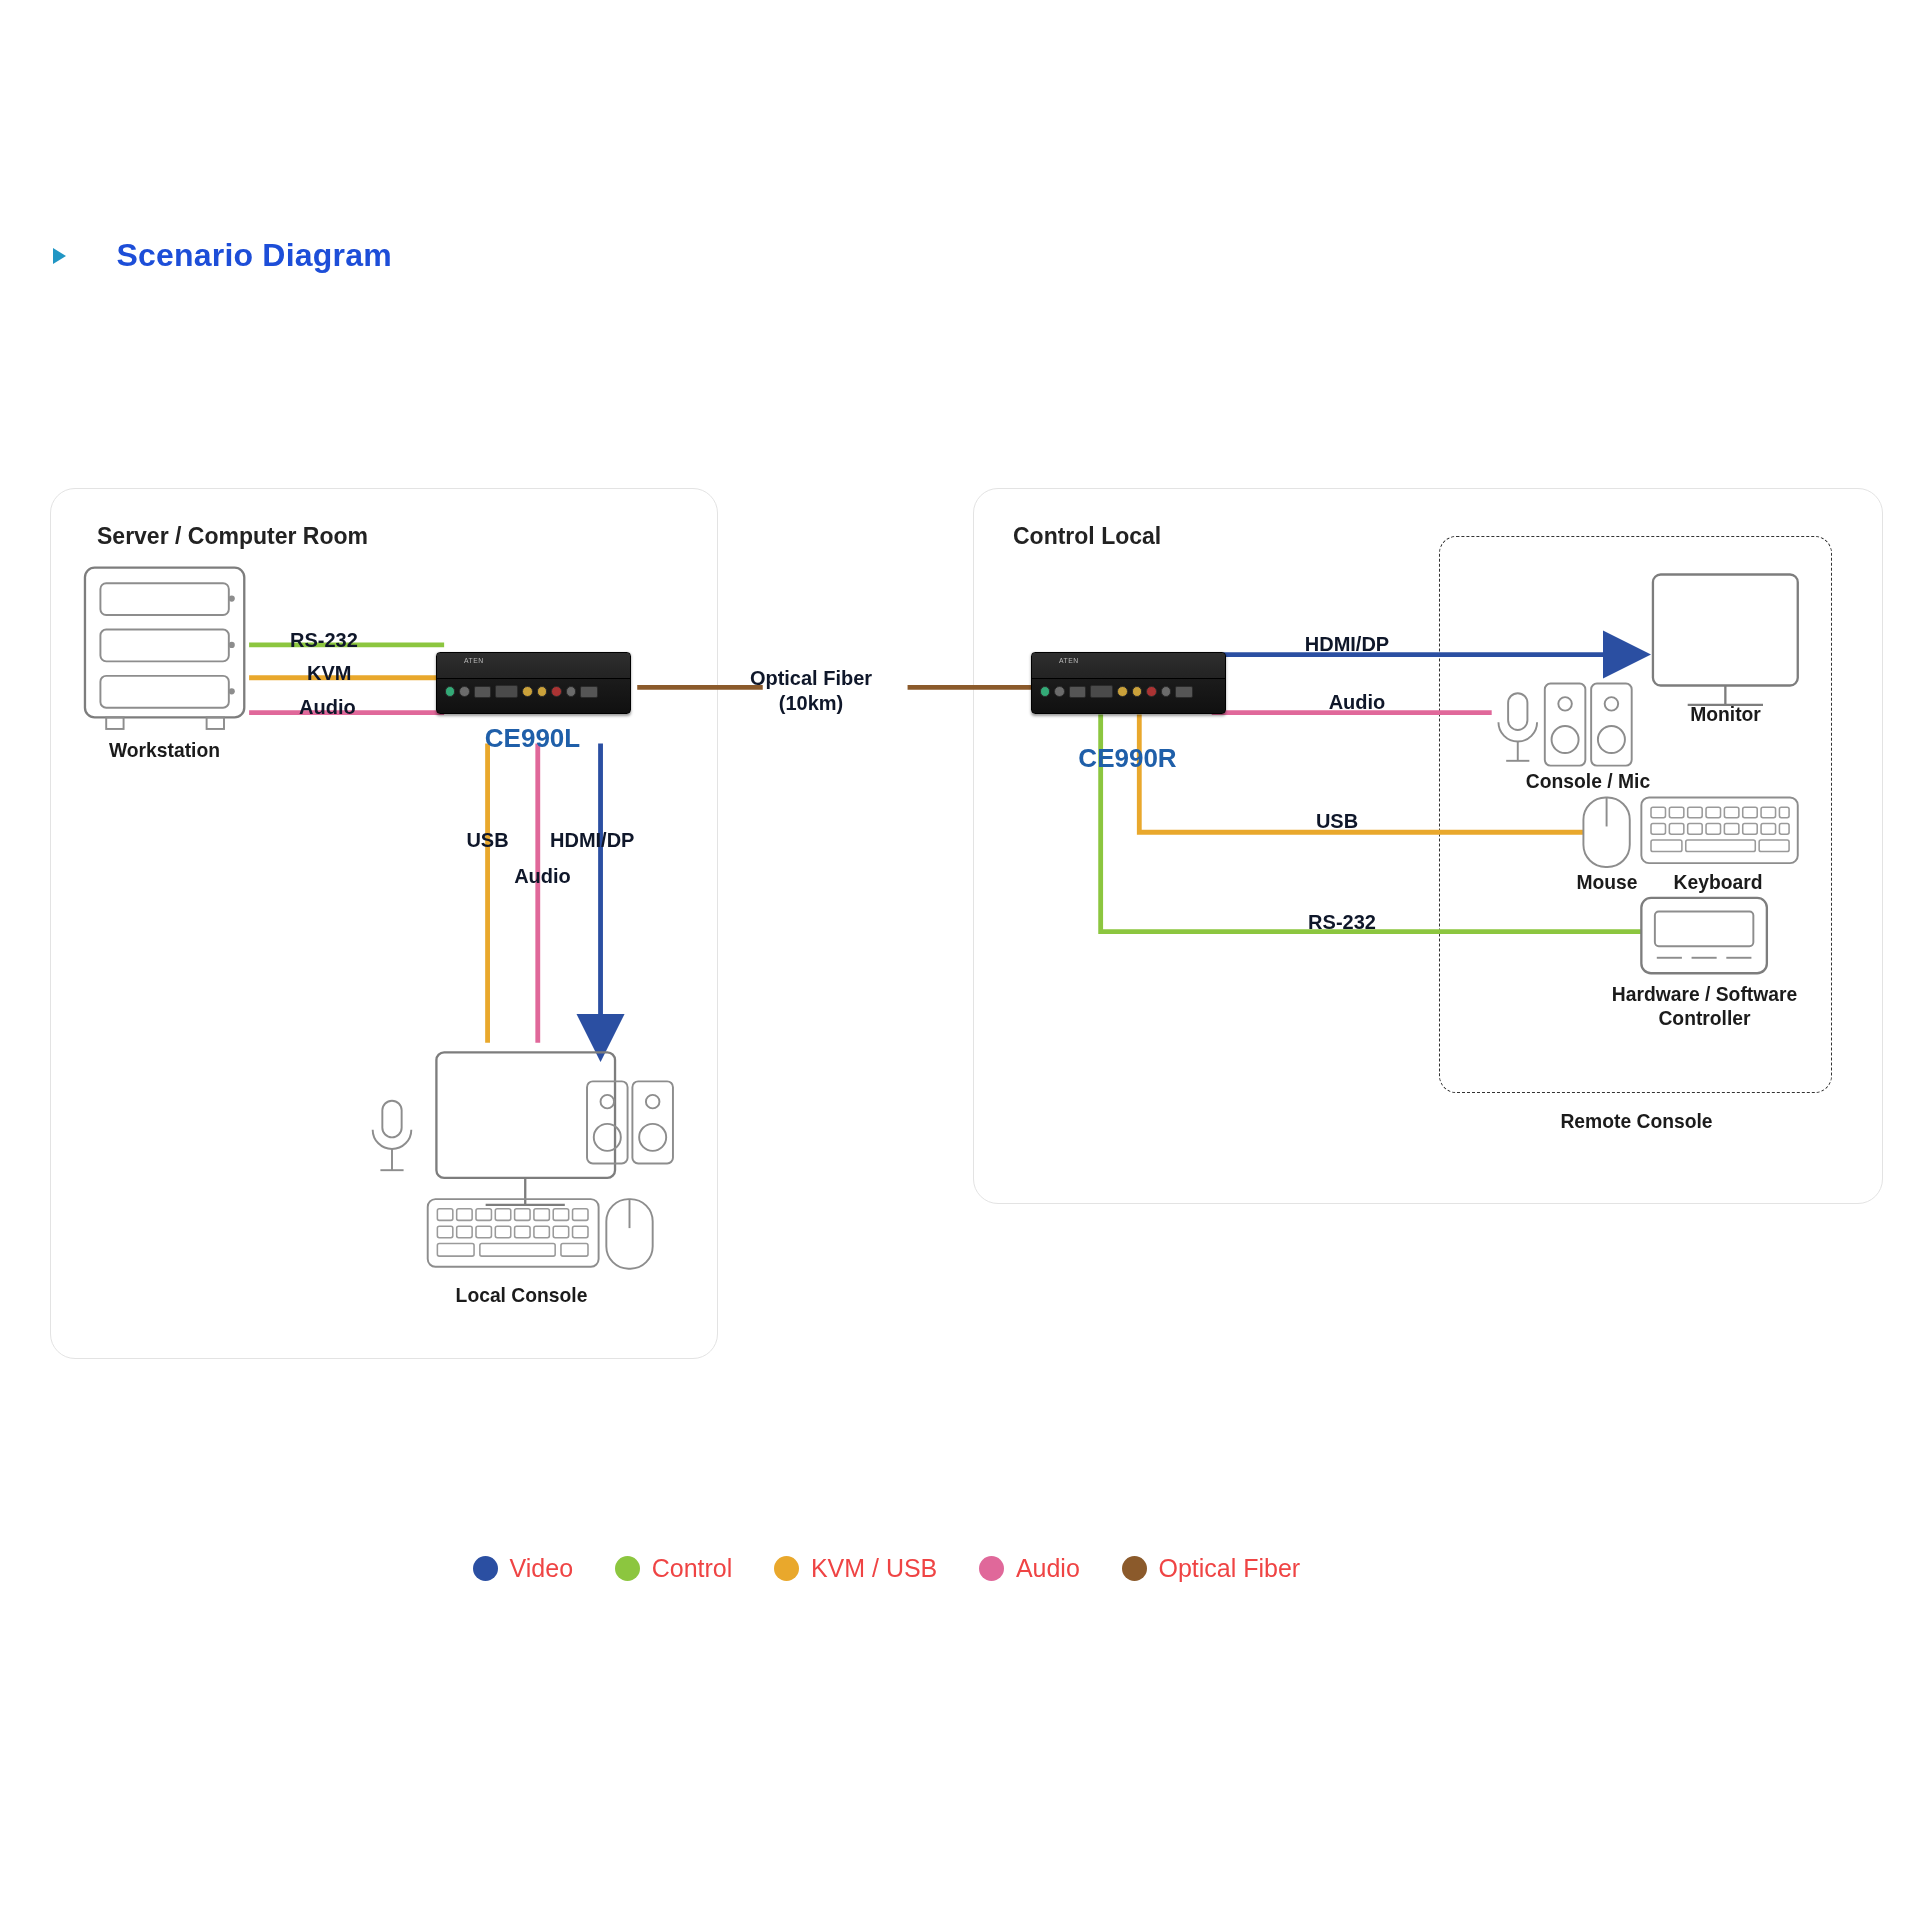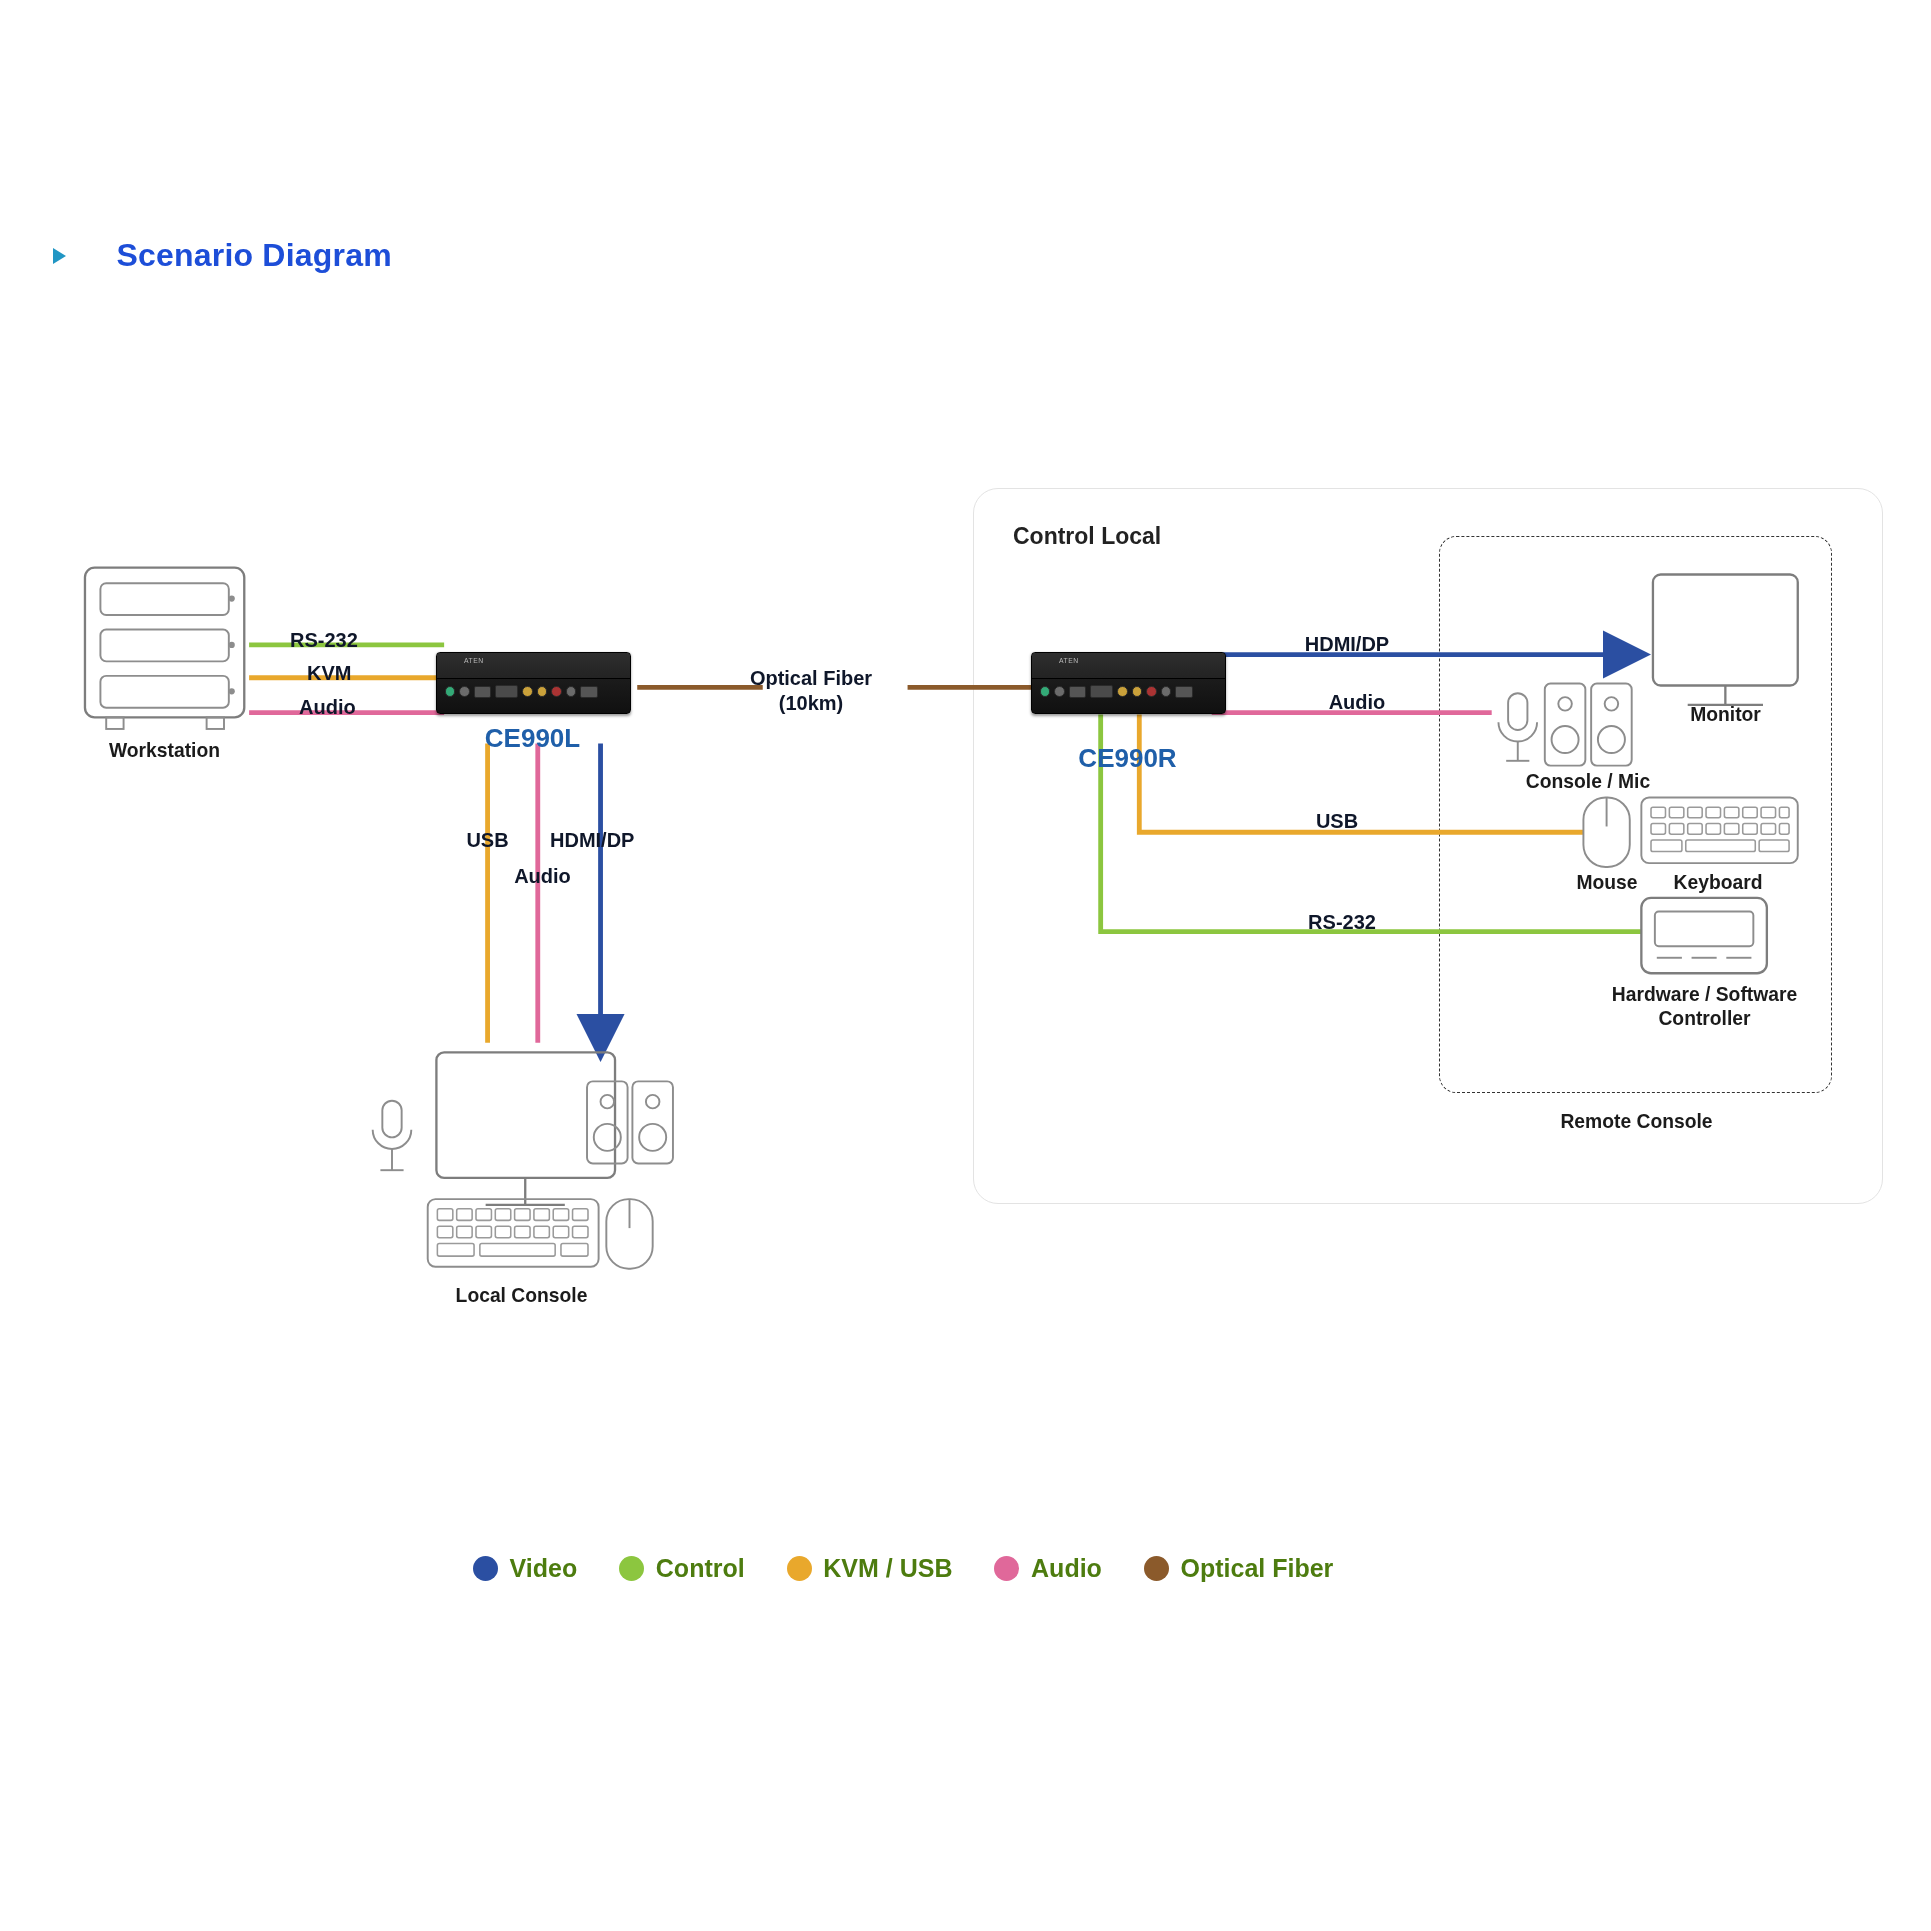--- a/index.html
+++ b/index.html
@@ -141,41 +141,44 @@
   #legend {
     position: absolute;
     left: 473px;
     top: 1554px;
     display: flex;
     align-items: center;
     gap: 42px;
   }
   .legend-item { display: flex; align-items: center; gap: 11.6px; }
   .legend-dot { width: 25px; height: 25px; border-radius: 50%; }
-  .legend-text { font-size: 25px; font-weight: bold; color: #4d7c0f; }
+  .legend-text { font-size: 25px; font-weight: normal; color: #ef4444; }
 
   svg.overlay {
     position: absolute;
     left: 0; top: 0;
     width: 1931px; height: 1931px;
     pointer-events: none;
   }
   .outline { fill: none; stroke: #7d7d7d; stroke-width: 2.4; }
   .outline-thin { fill: none; stroke: #8d8d8d; stroke-width: 2; }
 </style>
 </head>
 <body>
 
 <div id="stage">
 
   <div class="heading">
     <span class="tri"></span>
     <span class="htext">Scenario Diagram</span>
   </div>
 
+  <div class="room" id="room-left">
+    <div class="room-title">Server / Computer Room</div>
+  </div>
 
   <div class="room" id="room-right">
     <div class="room-title">Control Local</div>
   </div>
 
   <div class="dashed-box" style="left:1439px; top:536px; width:391px; height:555px;"></div>
 
   <svg class="overlay" viewBox="0 0 2000 2000">
     <defs>
       <marker id="arrowBlueL" markerWidth="10" markerHeight="10" refX="4" refY="5" orient="auto">

